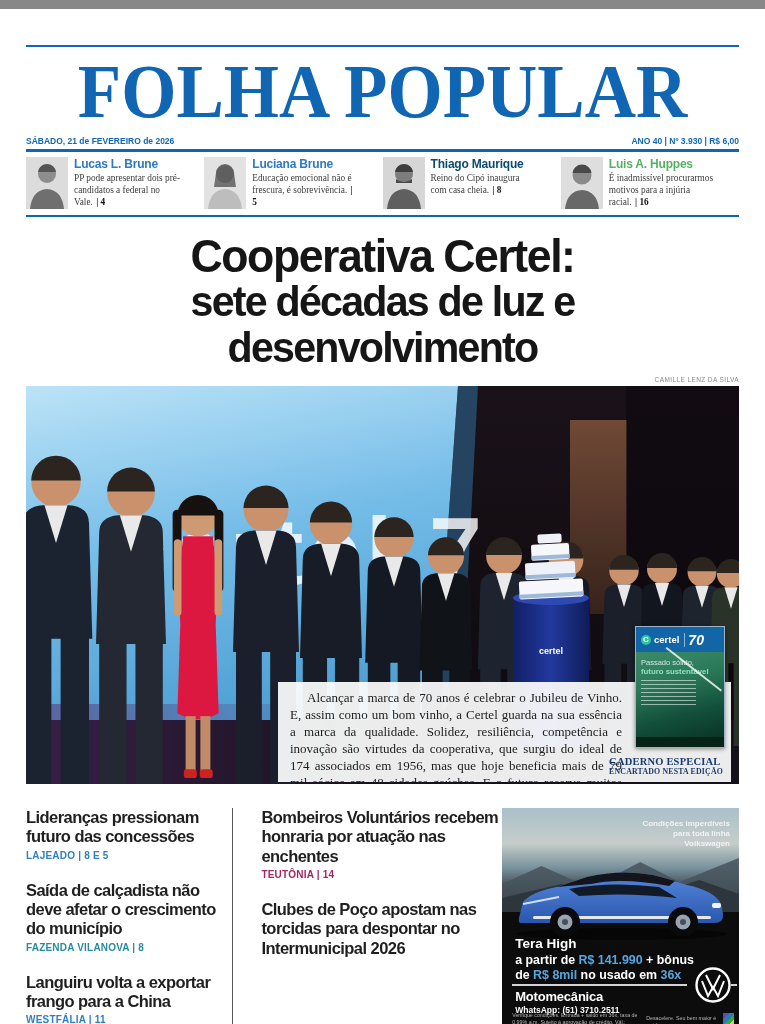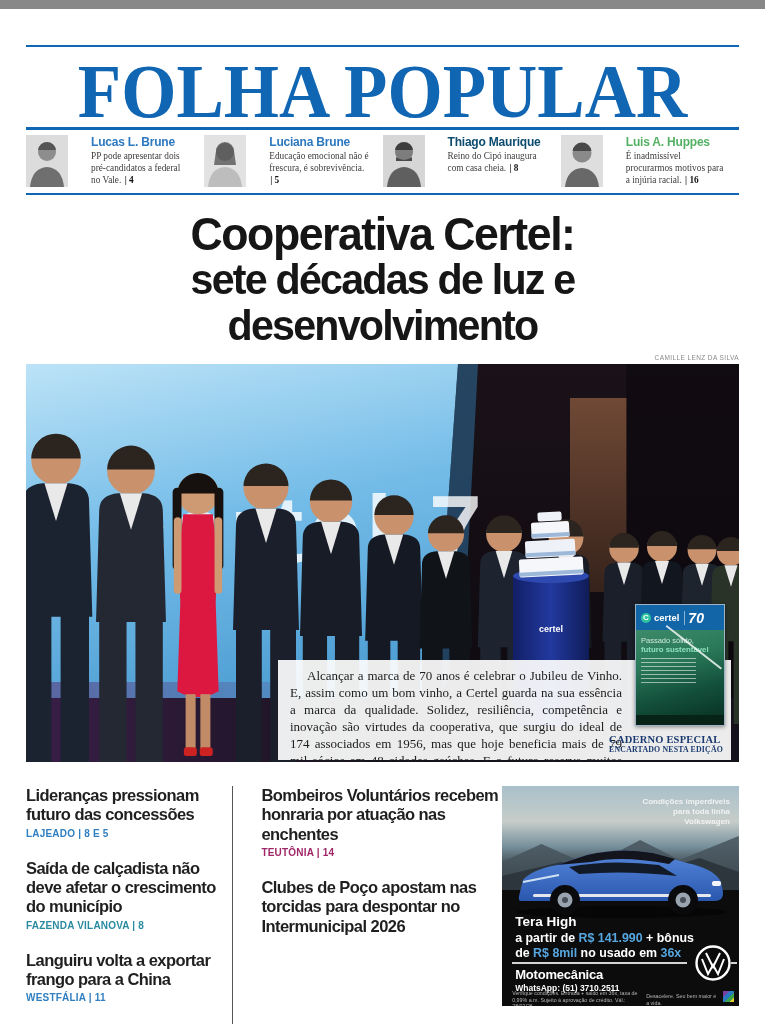--- a/index.html
+++ b/index.html
@@ -11,21 +11,21 @@
   .top-rule { margin-top:36px; border-top:2px solid #1068b4; }
   .masthead-title { text-align:center; font-family:"Liberation Serif", serif; font-weight:900;
                     font-size:71px; color:#1066b2; letter-spacing:0px; line-height:1.02;
                     transform:scaleY(1.08); margin-top:8px; white-space:nowrap; }
   .dateline { display:flex; justify-content:space-between; align-items:flex-end;
               font-size:8.5px; font-weight:bold; color:#1066b2; margin-top:9px; padding-bottom:3px; }
   .thick-rule { border-top:3px solid #1066b2; }
 
   
   .columnists { display:flex; border-bottom:2.5px solid #1066b2; padding:5px 0 6px 0; }
-  .colcell { width:25%; display:flex; gap:23px; padding-right:13px; }
+  .colcell { width:25%; display:flex; gap:6px; padding-right:24px; }
   .colphoto { width:42px; height:52px; flex:0 0 42px; background:#e6e6e6; overflow:hidden; }
   .colinfo { flex:1; }
   .colname { font-size:12px; font-weight:bold; letter-spacing:-0.2px; margin-bottom:2px; }
   .coldesc { font-family:"Liberation Serif", serif; font-size:9.3px; line-height:1.28; color:#3c3c3c; }
   .coldesc b { margin-left:1px; color:#111; }
   .name-blue { color:#2d79c0; } .name-teal { color:#0c4a6e; } .name-green { color:#54b164; }
 
   
   .headline { text-align:center; margin-top:16px; color:#161616; font-weight:bold; }
   .headline .h1a { font-size:46px; letter-spacing:-1.5px; line-height:1.0; transform:scaleX(0.97); }
@@ -105,20 +105,24 @@
   .assoc-logo { width:11px; height:11px; flex:0 0 11px; margin-top:1px;
                 background:linear-gradient(135deg,#7a3fa0 0 30%,#2a7ac0 30% 55%,#39a44a 55% 80%,#e8d22a 80% 100%); }
 </style>
 </head>
 <body>
 
 <div class="page">
 
   <div class="top-rule"></div>
   <div class="masthead-title">FOLHA POPULAR</div>
+  <div class="dateline">
+    <span>SÁBADO, 21 de FEVEREIRO de 2026</span>
+    <span>ANO 40 | Nº 3.930 | R$ 6,00</span>
+  </div>
   <div class="thick-rule"></div>
 
   <div class="columnists">
     <div class="colcell">
       <div class="colphoto">
         <svg viewBox="0 0 42 52" width="42" height="52">
             <rect width="42" height="52" fill="#dcdcdc"></rect>
             <circle cx="21" cy="17" r="9" fill="#8d8d8d"></circle>
             <path d="M21,7 a9,9 0 0 1 9,8 l-18,0 a9,9 0 0 1 9,-8z" fill="#555"></path>
             <path d="M4,52 Q6,33 21,32 Q36,33 38,52 Z" fill="#6f6f6f"></path>

